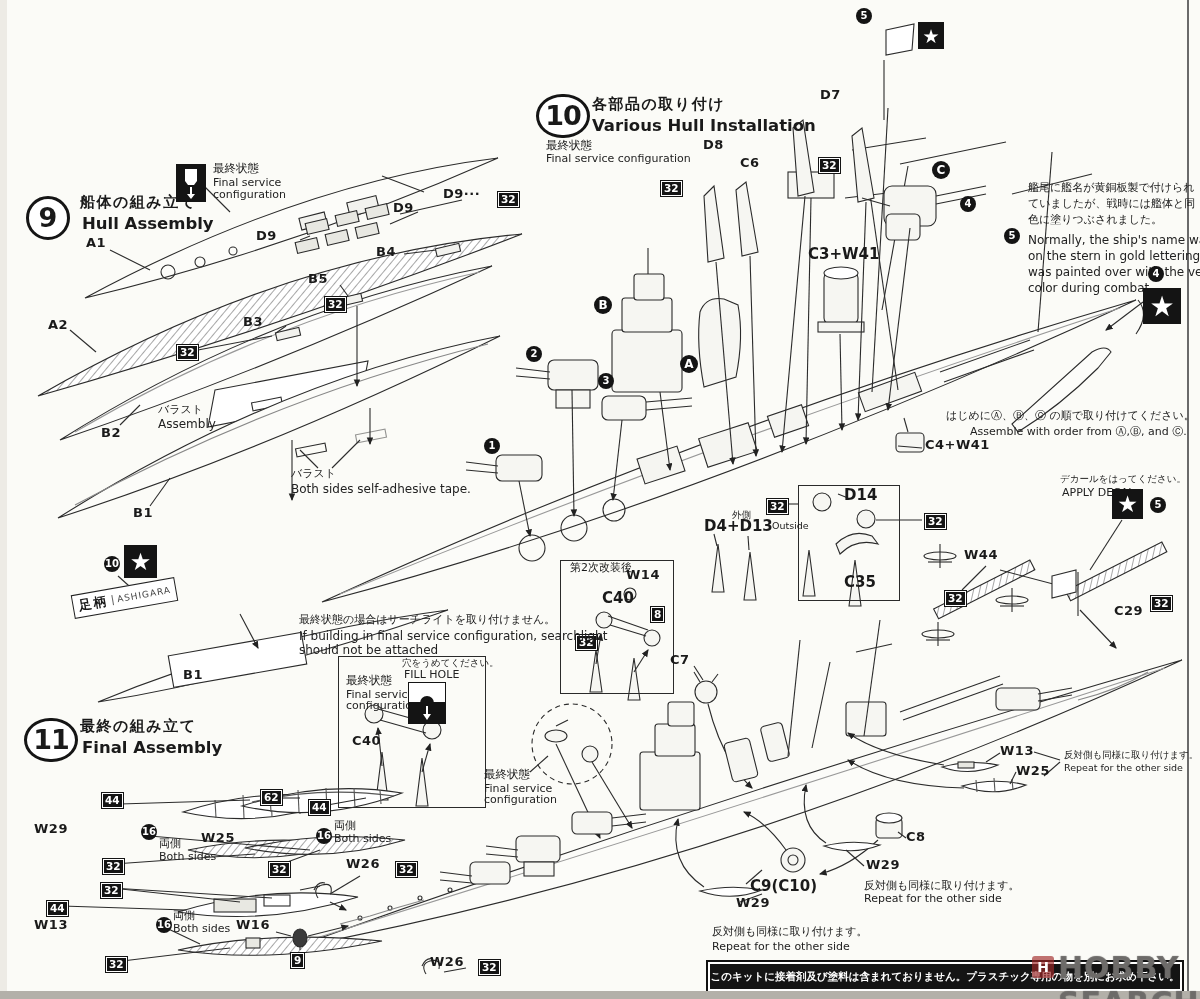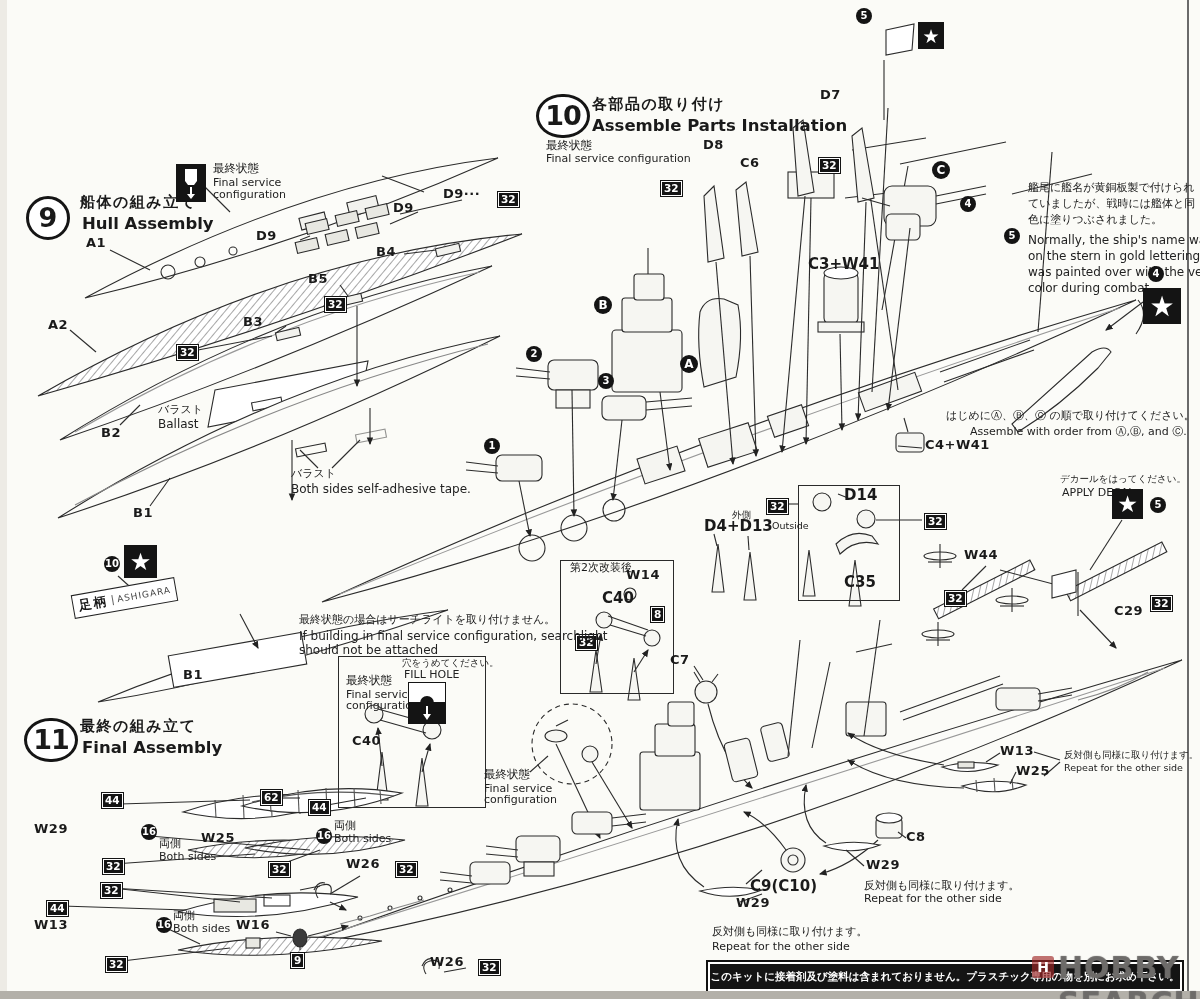--- a/index.html
+++ b/index.html
@@ -371,45 +371,45 @@
 <span class="badge" style="left:497px;top:191px">32</span>
 <span class="lbl pb" style="left:256px;top:229px">D9</span>
 <span class="lbl pb" style="left:376px;top:245px">B4</span>
 <span class="lbl pb" style="left:308px;top:272px">B5</span>
 <span class="badge" style="left:324px;top:296px">32</span>
 <span class="lbl pb" style="left:243px;top:315px">B3</span>
 <span class="badge" style="left:176px;top:344px">32</span>
 <span class="lbl pb" style="left:48px;top:318px">A2</span>
 <span class="lbl pb" style="left:101px;top:426px">B2</span>
 <span class="lbl jp11" style="left:158px;top:404px">バラスト</span>
-<span class="lbl en12" style="left:158px;top:418px">Ballast</span>
+<span class="lbl en12" style="left:158px;top:418px">Assembly</span>
 <span class="lbl pb" style="left:133px;top:506px">B1</span>
 <span class="lbl jp11" style="left:291px;top:468px">バラスト</span>
 <span class="lbl en12" style="left:291px;top:483px">Both sides self-adhesive tape.</span>
 
 <span class="cnum" style="left:104px;top:556px">10</span>
 <div class="star" style="left:124px;top:545px;width:33px;height:33px;font-size:24px">★</div>
 <div class="plate" style="left:72px;top:586px">
   <span class="k">足柄</span>
   <span class="r">ASHIGARA</span>
 </div>
 <span class="lbl pb" style="left:183px;top:668px">B1</span>
 
 <div class="stepc wide" style="left:536px;top:94px">10</div>
 <span class="lbl titlejp" style="left:592px;top:96px">各部品の取り付け</span>
-<span class="lbl titleen" style="left:592px;top:117px">Assemble Parts Installation</span>
+<span class="lbl titleen" style="left:592px;top:117px">Various Hull Installation</span>
 <span class="lbl jp12" style="left:546px;top:139px">最終状態</span>
 <span class="lbl en11" style="left:546px;top:153px">Final service configuration</span>
 
 <span class="lbl pb" style="left:703px;top:138px">D8</span>
 <span class="badge" style="left:660px;top:180px">32</span>
 <span class="lbl pb" style="left:740px;top:156px">C6</span>
 <span class="lbl pb" style="left:820px;top:88px">D7</span>
 <span class="badge" style="left:818px;top:157px">32</span>
-<span class="lbl pm" style="left:808px;top:256px">C3+W41</span>
+<span class="lbl pm" style="left:808px;top:246px">C3+W41</span>
 <span class="cletter" style="left:594px;top:296px">B</span>
 <span class="cletter" style="left:680px;top:355px">A</span>
 <span class="cletter" style="left:932px;top:161px">C</span>
 <span class="cnum" style="left:484px;top:438px">1</span>
 <span class="cnum" style="left:526px;top:346px">2</span>
 <span class="cnum" style="left:598px;top:373px">3</span>
 <span class="cnum" style="left:960px;top:196px">4</span>
 <span class="cnum" style="left:856px;top:8px">5</span>
 <div class="star" style="left:918px;top:22px;width:26px;height:27px;font-size:19px">★</div>
 

